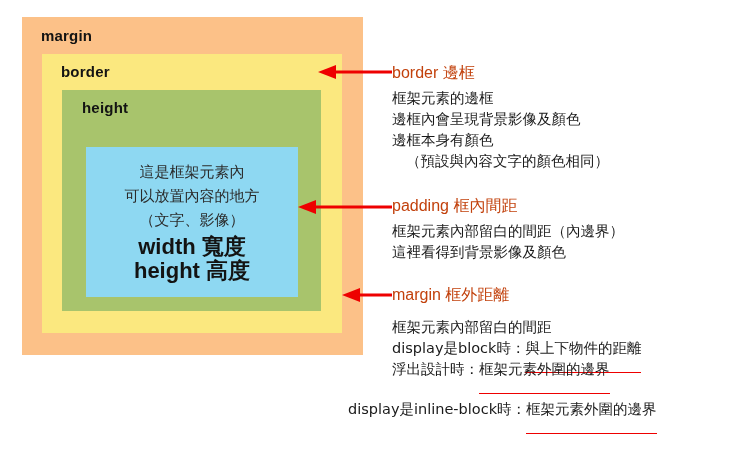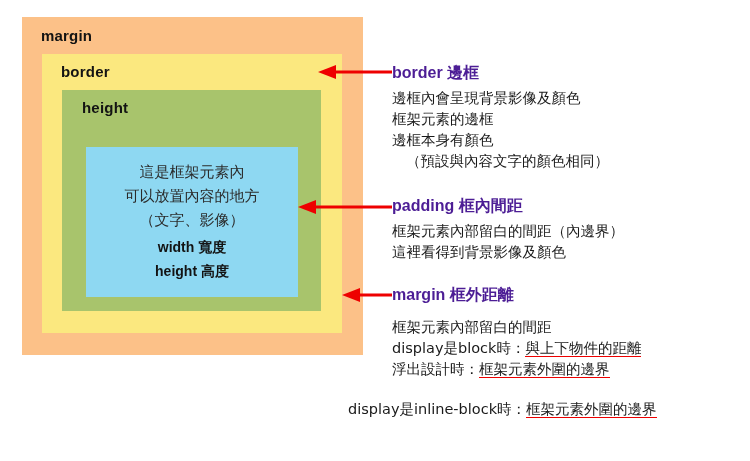--- a/index.html
+++ b/index.html
@@ -75,56 +75,56 @@
     line-height: 24px;
     color: #2b2b2b;
     font-family: "DejaVu Sans", "Liberation Sans", sans-serif;
   }
   .content-dims {
     position: absolute;
     left: 0;
     top: 88px;
     width: 212px;
     text-align: center;
-    font-size: 14px;
+    font-size: 22px;
     line-height: 24px;
     font-weight: bold;
     color: #131313;
     font-family: "Liberation Sans", "DejaVu Sans", sans-serif;
   }
 
   
   .arrow {
     position: absolute;
     height: 16px;
   }
   .arrow svg { display: block; }
 
   
   .annot-title {
     position: absolute;
-    font-weight: bold;
+    font-weight: normal;
     font-size: 16px;
-    color: #4c1d95;
+    color: #c2410c;
     white-space: nowrap;
     font-family: "Liberation Sans", "DejaVu Sans", sans-serif;
   }
   .annot-body {
     position: absolute;
     font-size: 14.5px;
     line-height: 21px;
     color: #1a1a1a;
     white-space: nowrap;
     font-family: "DejaVu Sans", "Liberation Sans", sans-serif;
   }
   .annot-body div { white-space: nowrap; }
   .indent1 { padding-left: 14px; }
   .u {
     border-bottom: 1.6px solid #ee0000;
-    padding-bottom: 0px;
+    padding-bottom: 16px;
   }
 </style>
 </head>
 <body>
 
 <div id="boxmodel">
 
   <div id="margin-layer" class="layer">
     <span id="margin-label" class="layer-label">margin</span>
 
@@ -167,22 +167,22 @@
 
 <div class="arrow" style="left:342px; top:287px; width:50px;">
   <svg width="50" height="16" viewBox="0 0 50 16">
     <line x1="16" y1="8" x2="50" y2="8" stroke="#ee0000" stroke-width="3"></line>
     <polygon points="0,8 18,1 18,15" fill="#ee0000"></polygon>
   </svg>
 </div>
 
 <div class="annot-title" style="left:392px; top:63px;">border 邊框</div>
 <div class="annot-body" style="left:392px; top:88px;">
+  <div>框架元素的邊框</div>
   <div>邊框內會呈現背景影像及顏色</div>
-  <div>框架元素的邊框</div>
   <div>邊框本身有顏色</div>
   <div class="indent1">（預設與內容文字的顏色相同）</div>
 </div>
 
 <div class="annot-title" style="left:392px; top:196px;">padding 框內間距</div>
 <div class="annot-body" style="left:392px; top:221px;">
   <div>框架元素內部留白的間距（內邊界）</div>
   <div>這裡看得到背景影像及顏色</div>
 </div>
 

